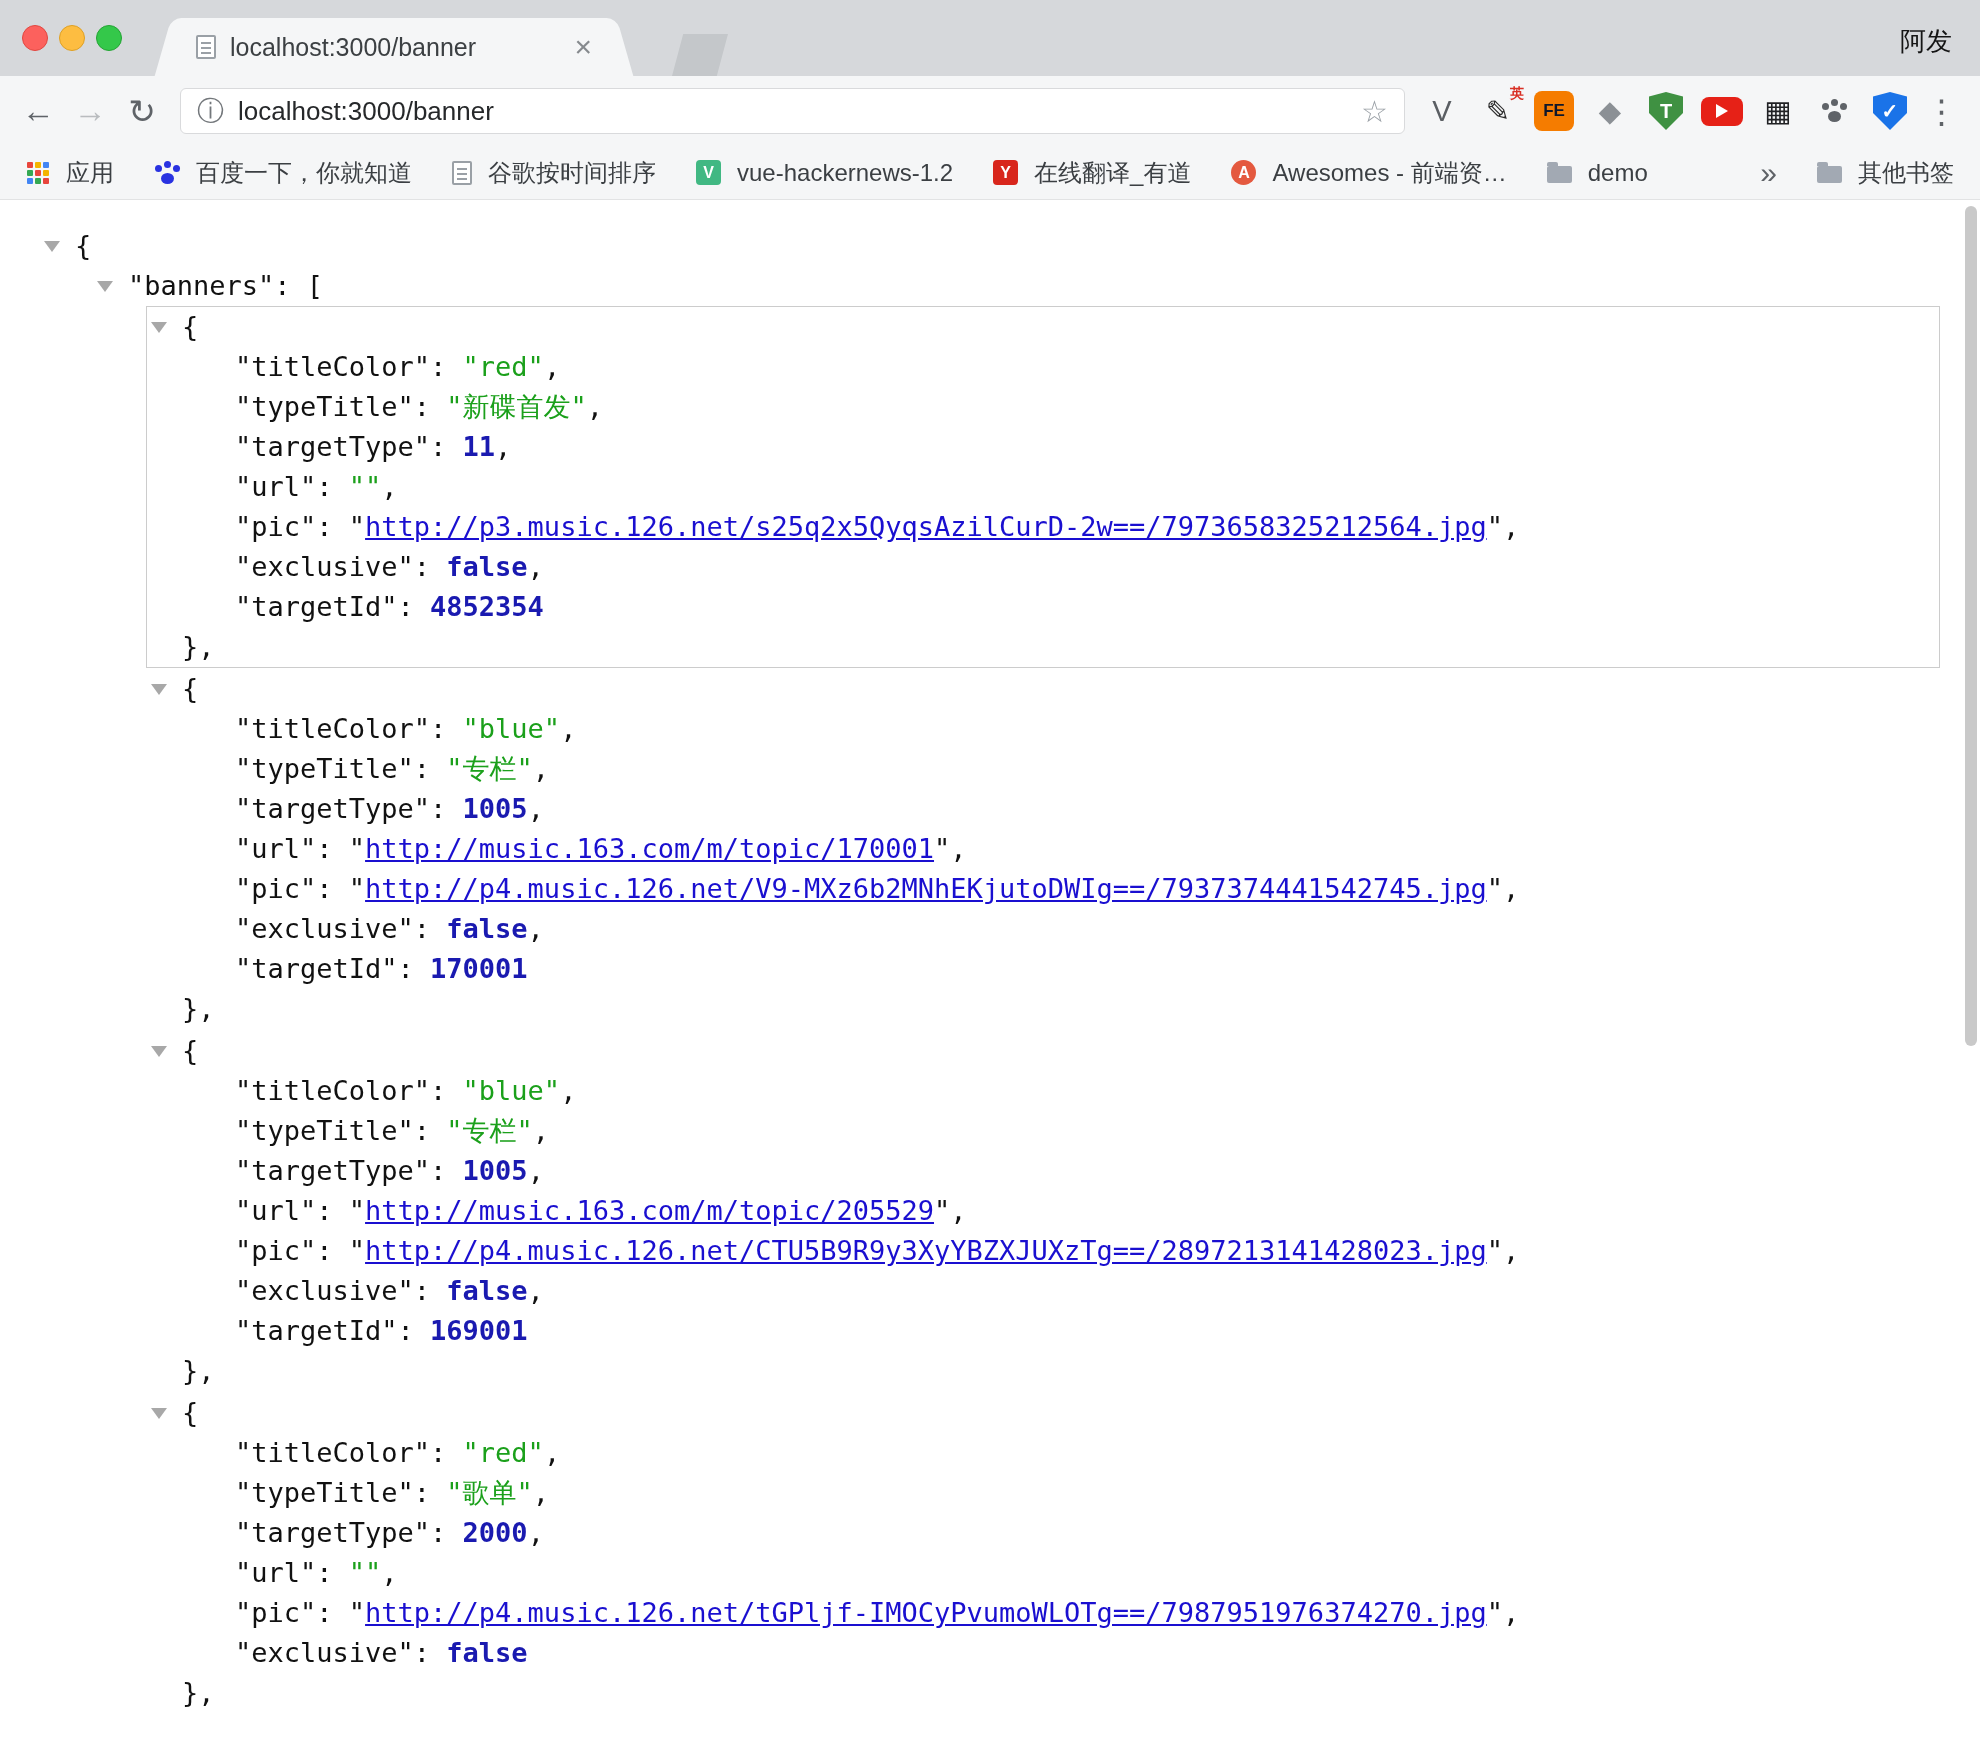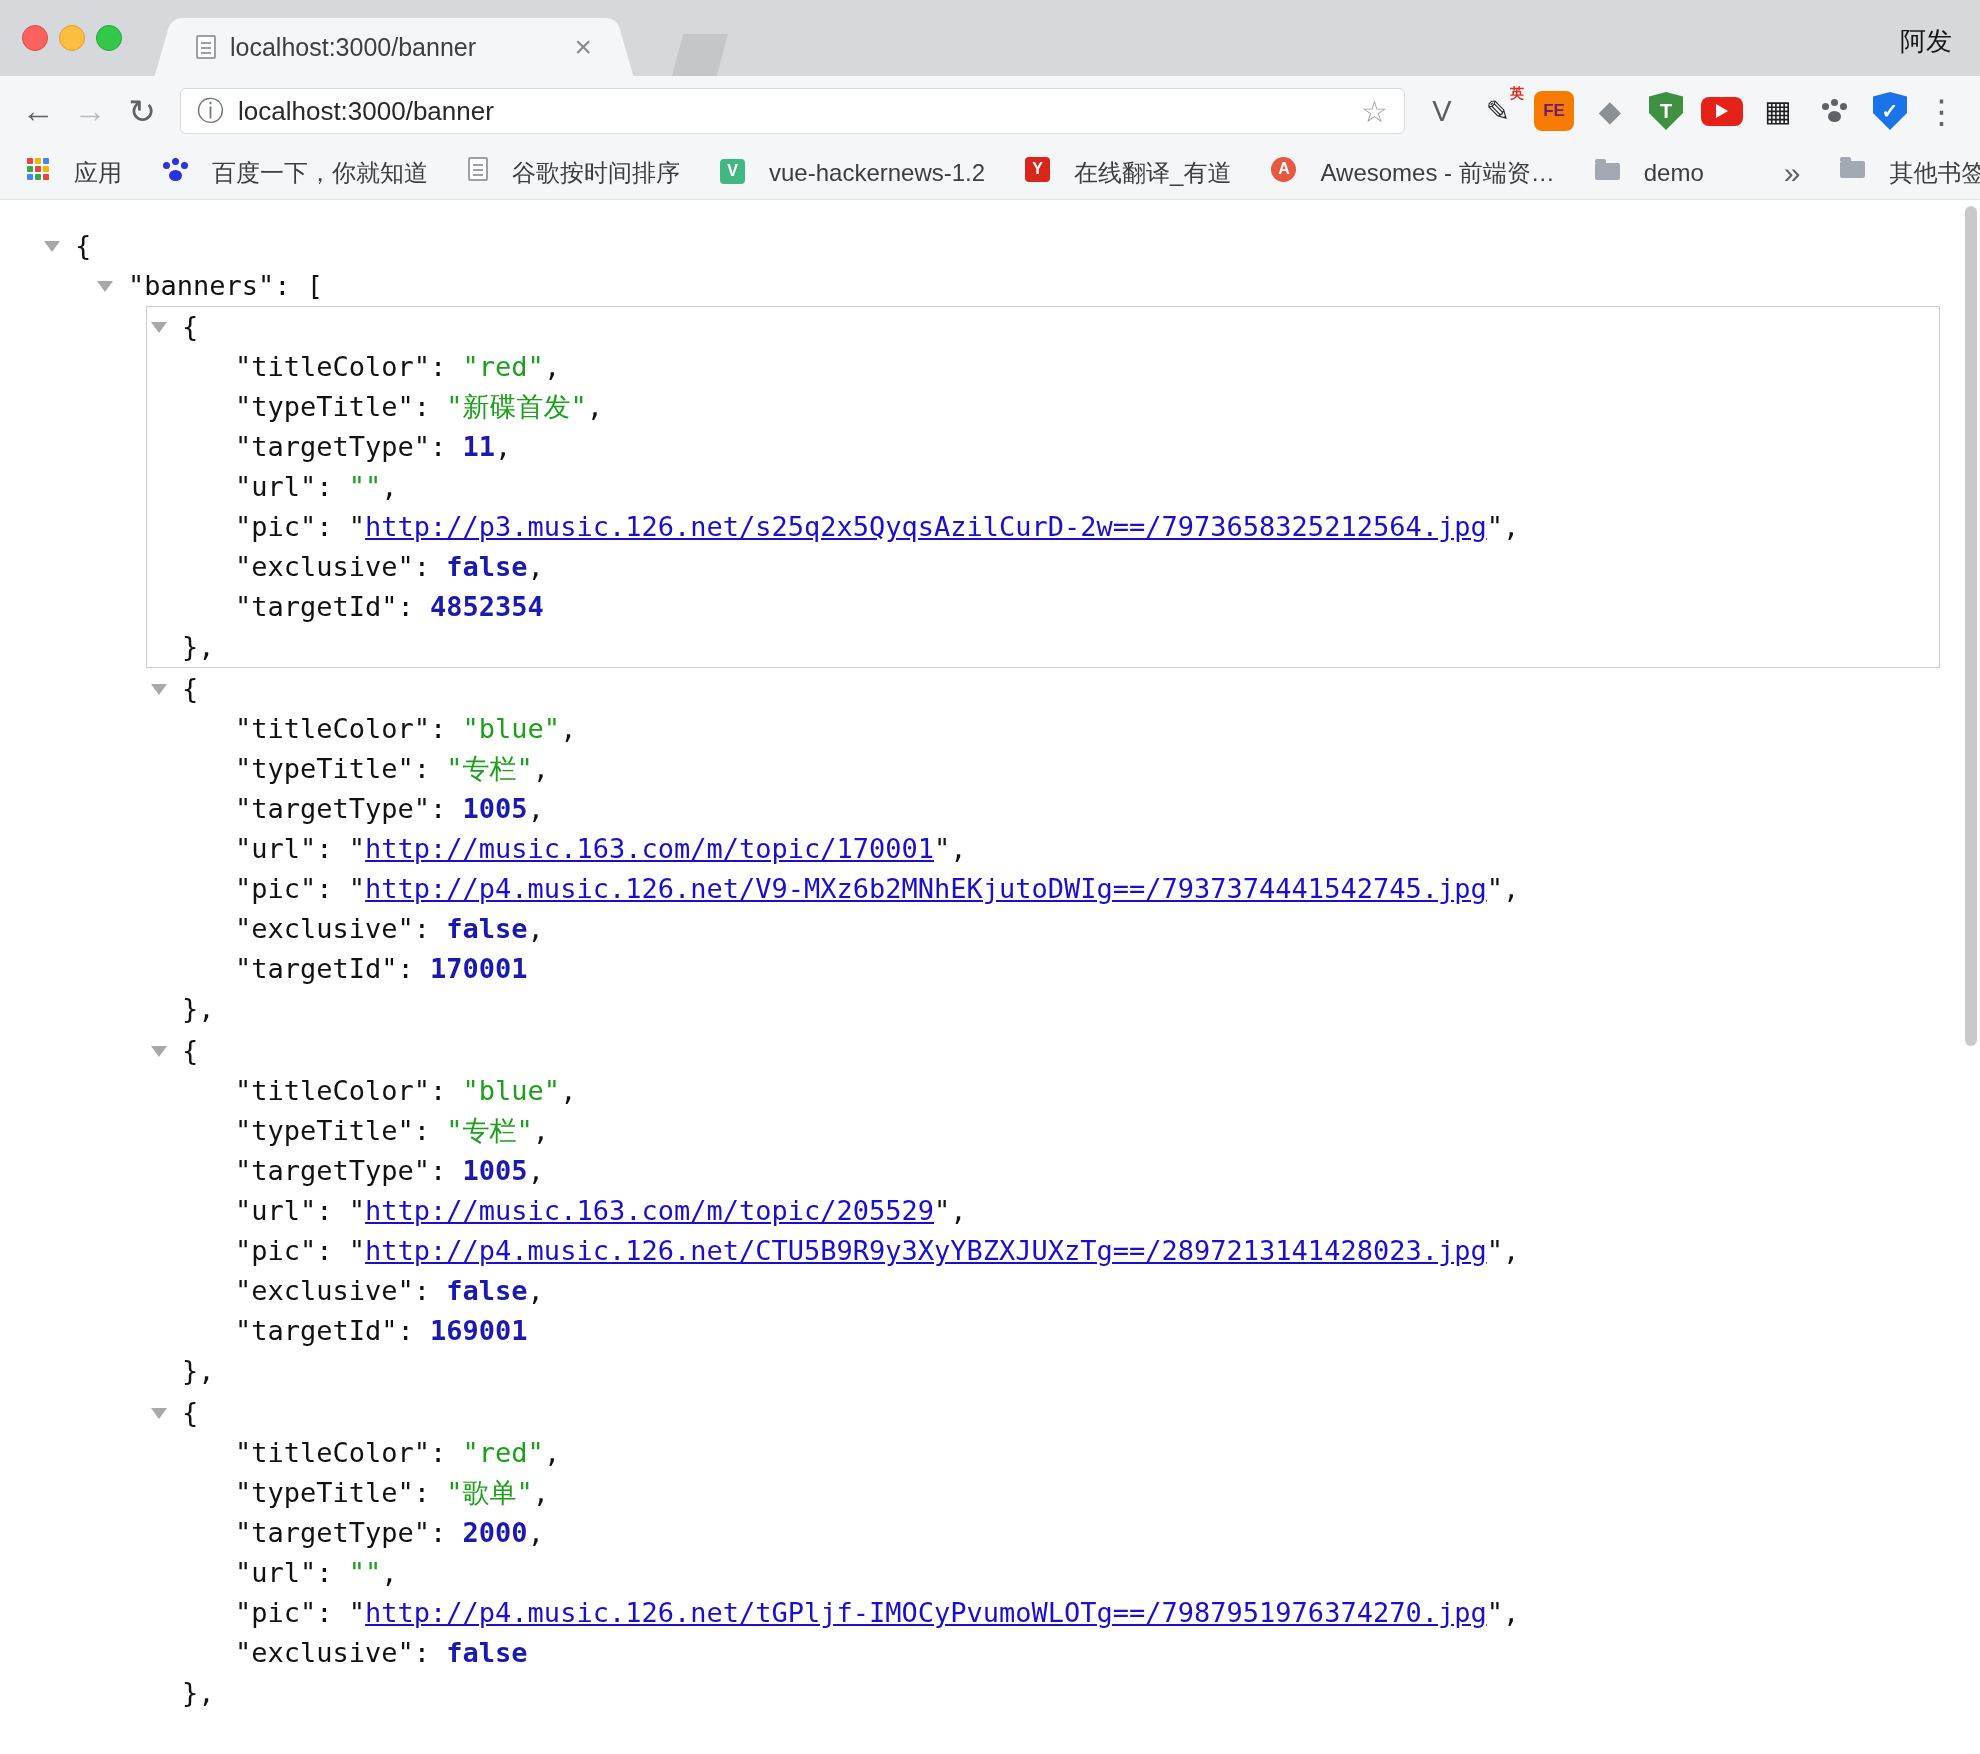--- a/index.html
+++ b/index.html
@@ -34,36 +34,36 @@
   font-size:33px;color:#5f6368;border-radius:50%;flex:0 0 auto}
 .navbtn.disabled{color:#b9bcbf}
 .omnibox{flex:1;height:46px;background:#fff;border:1px solid #d9dadc;border-radius:6px;
   display:flex;align-items:center;padding:0 16px;margin:0 10px;gap:14px;min-width:0}
 .infoicon{font-size:27px;color:#73777b;flex:0 0 auto}
 .urltext{flex:1;font-size:26px;color:#26282a;white-space:nowrap;overflow:hidden}
 .staricon{font-size:30px;color:#9aa0a6;flex:0 0 auto}
 .extrow{display:flex;align-items:center;gap:10px;flex:0 0 auto}
 .ext{width:46px;height:46px;display:flex;align-items:center;justify-content:center;position:relative}
 .glyph{font-size:29px;line-height:1}
-.tile{width:40px;height:40px;border-radius:8px;color:#701a75;font-weight:bold;font-size:17px;
+.tile{width:40px;height:40px;border-radius:8px;color:#0f172a;font-weight:bold;font-size:17px;
   display:flex;align-items:center;justify-content:center}
 .shieldico{width:34px;height:38px;color:#fff;font-weight:bold;font-size:20px;
   clip-path:polygon(50% 0,100% 12%,100% 55%,50% 100%,0 55%,0 12%);
   display:flex;align-items:center;justify-content:center}
 .ytico{width:42px;height:29px;background:#e62117;border-radius:8px;
   display:flex;align-items:center;justify-content:center}
 .ytico i{width:0;height:0;border-left:12px solid #fff;border-top:7px solid transparent;border-bottom:7px solid transparent}
 .badge{position:absolute;right:-3px;top:-3px;font-size:14px;color:#d93025;font-weight:bold}
 .menudots{font-size:33px;color:#5f6368;padding:0 8px}
 
 
 .bookmarks{position:absolute;left:0;top:146px;width:100%;height:54px;background:#f5f6f7;
   border-bottom:1px solid #e2e3e4;display:flex;align-items:center;padding:0 26px;gap:40px;
   font-size:24px;color:#3b3f43}
-.bm{display:flex;align-items:flex-start;gap:24px;white-space:nowrap}
+.bm{display:flex;align-items:center;gap:16px;white-space:nowrap}
 .bm-spacer{flex:1}
 .chevron{font-size:30px;color:#5f6368}
 .bm-ico{position:relative;display:inline-block;flex:0 0 auto}
 .apps{width:24px;height:24px}
 .apps i{position:absolute;left:1px;top:1px;width:6px;height:6px;border-radius:1px;background:#e8453c;
   box-shadow:8px 0 0 #f4b400,16px 0 0 #4285f4,0 8px 0 #34a853,8px 8px 0 #e8453c,16px 8px 0 #f4b400,
   0 16px 0 #4285f4,8px 16px 0 #34a853,16px 16px 0 #e8453c}
 .pageico{width:20px;height:24px;border:2px solid #9aa0a6;border-radius:2px;background:#fff;position:relative}
 .pageico i{position:absolute;left:3px;top:5px;width:10px;height:2px;background:#9aa0a6;
   box-shadow:0 5px 0 #9aa0a6,0 10px 0 #9aa0a6}

